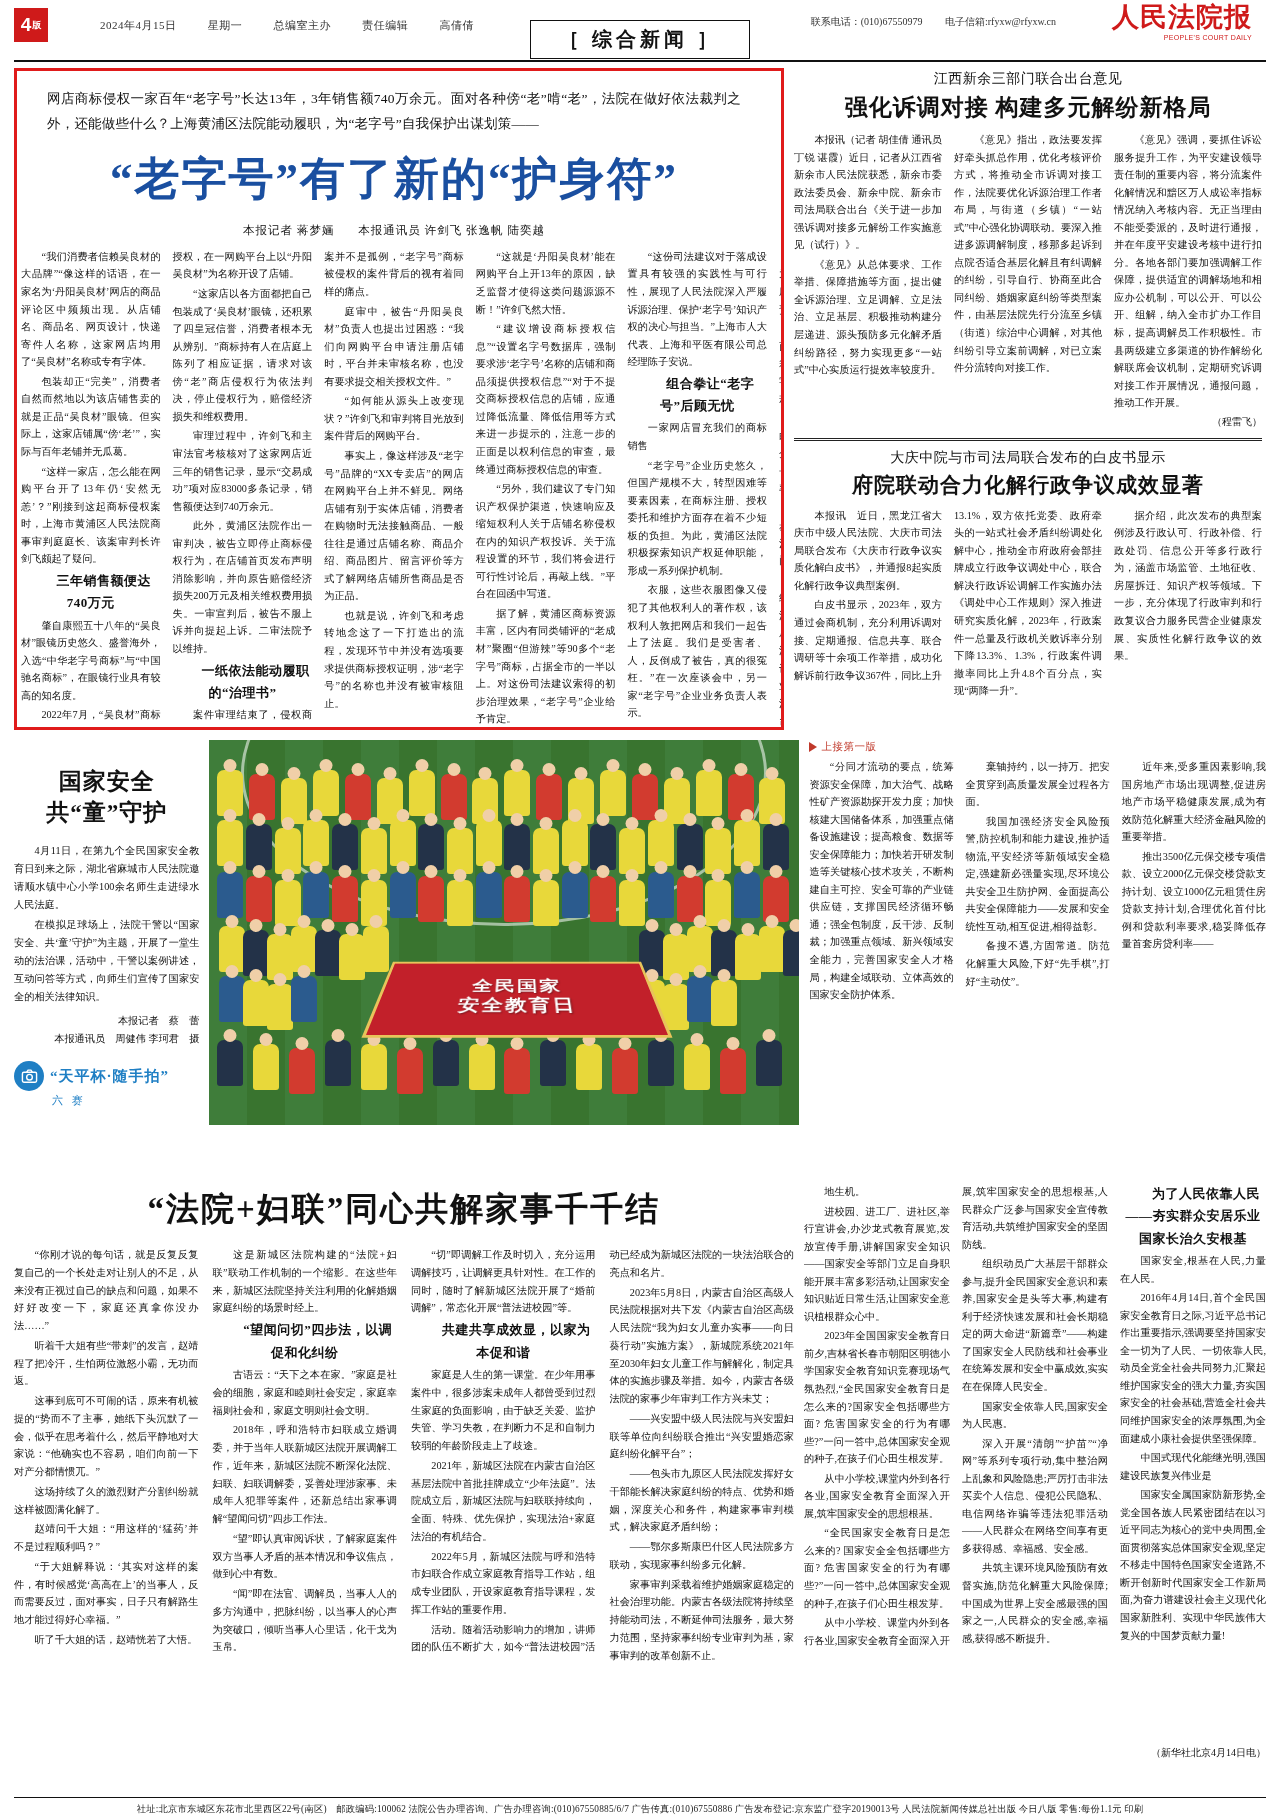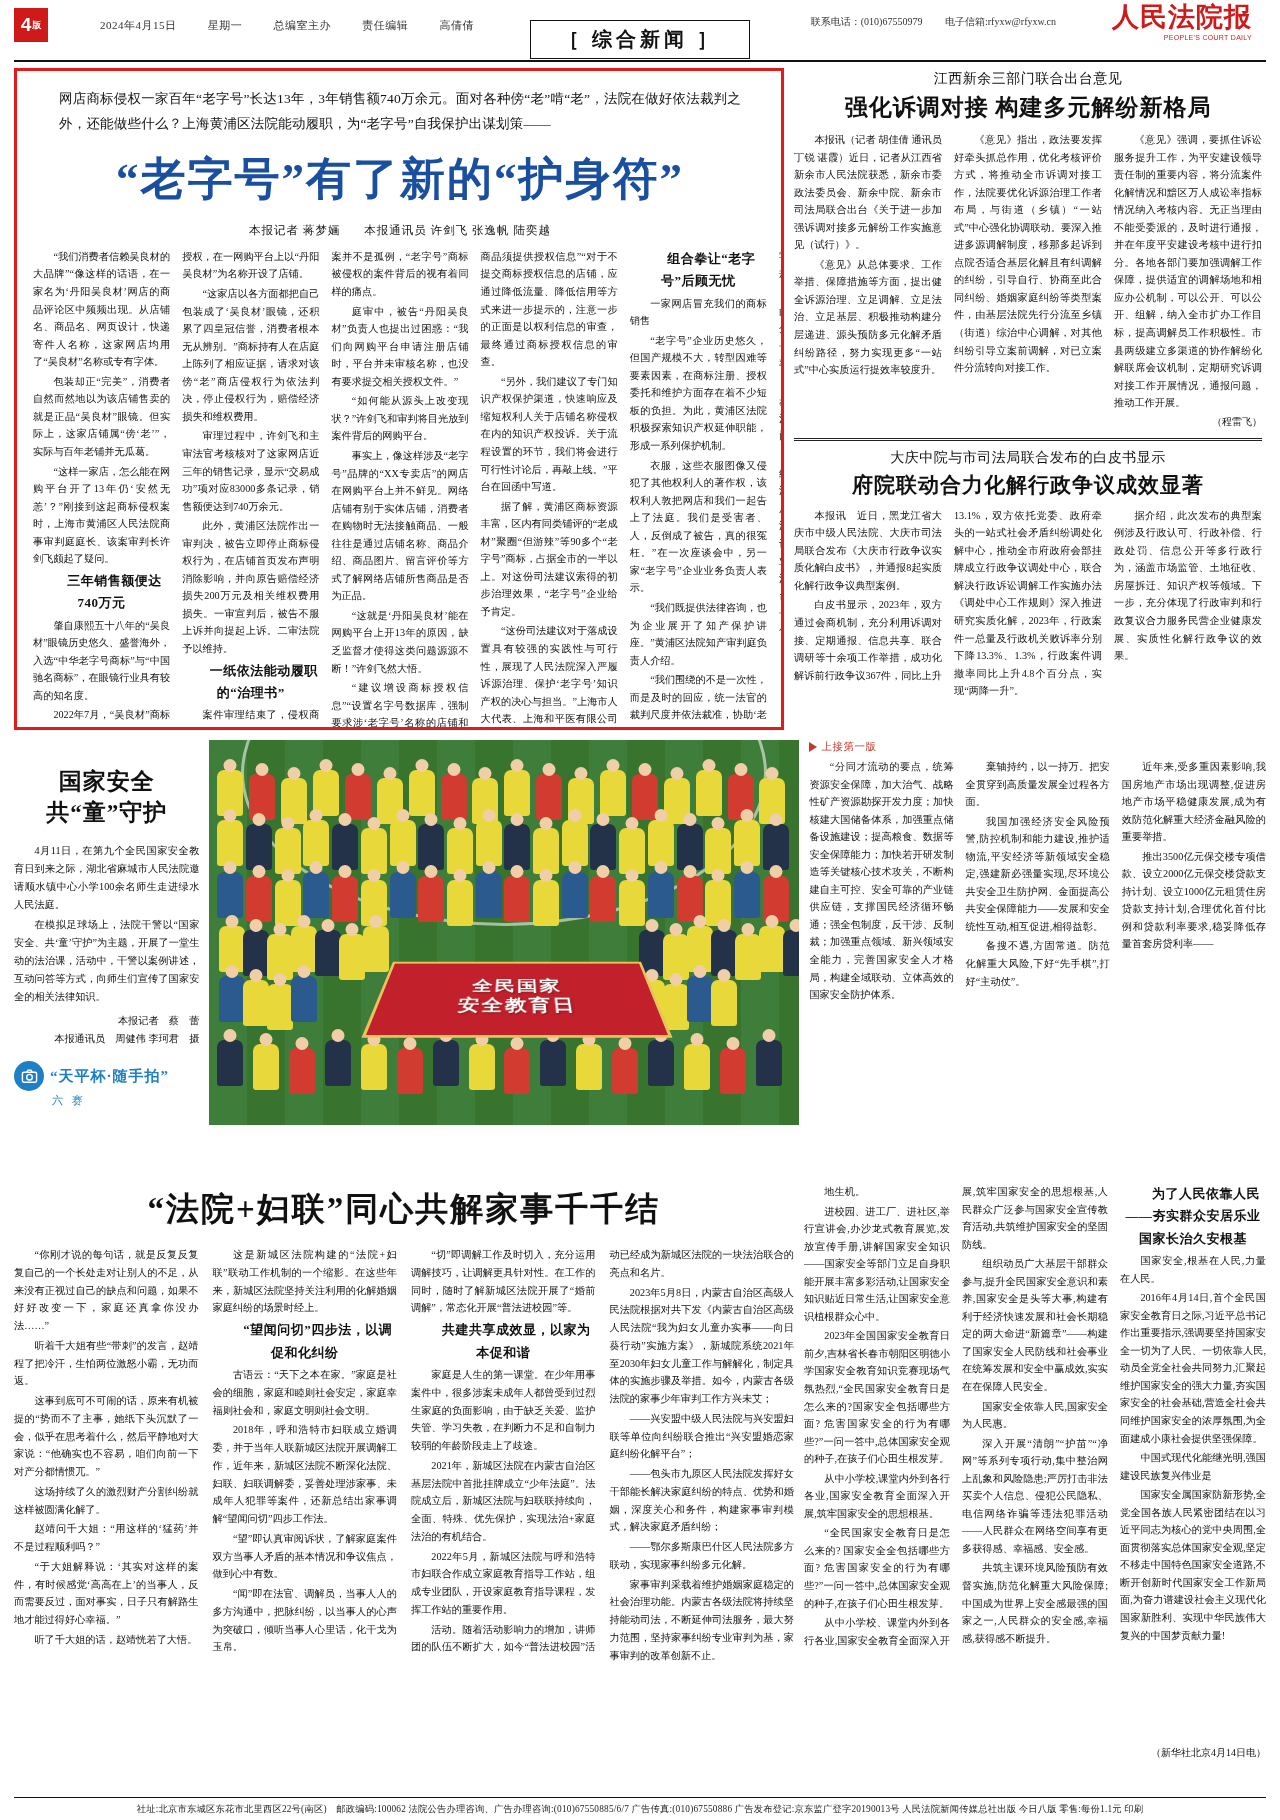--- a/index.html
+++ b/index.html
@@ -111,21 +111,21 @@
 
   
   .top-area {
     display: flex;
     gap: 10px;
   }
   .lead-box {
     width: 770px;
     border: 3px solid #e01b1b;
     box-sizing: border-box;
-    padding: 14px 14px 10px 16px;
+    padding: 14px 14px 10px 4px;
     height: 662px;
     overflow: hidden;
   }
   .right-col {
     width: 468px;
     box-sizing: border-box;
     height: 662px;
     overflow: hidden;
   }
 
@@ -423,20 +423,21 @@
           <p>肇自康熙五十八年的“吴良材”眼镜历史悠久、盛誉海外，入选“中华老字号商标”与“中国驰名商标”，在眼镜行业具有较高的知名度。</p>
           <p>2022年7月，“吴良材”商标持有人发现，丹阳某公司未经授权，在一网购平台上以“丹阳吴良材”为名称开设了店铺。</p>
           <p>“这家店以各方面都把自己包装成了‘吴良材’眼镜，还积累了四皇冠信誉，消费者根本无从辨别。”商标持有人在店庭上陈列了相应证据，请求对该傍“老”商店侵权行为依法判决，停止侵权行为，赔偿经济损失和维权费用。</p>
           <p>审理过程中，许剑飞和主审法官考核核对了这家网店近三年的销售记录，显示“交易成功”项对应83000多条记录，销售额便达到740万余元。</p>
           <p>此外，黄浦区法院作出一审判决，被告立即停止商标侵权行为，在店铺首页发布声明消除影响，并向原告赔偿经济损失200万元及相关维权费用损失。一审宣判后，被告不服上诉并向提起上诉。二审法院予以维持。</p>
           <p class="sub-head">一纸依法能动履职的“治理书”</p>
           <p>案件审理结束了，侵权商家什么时候了的？但吴良材一案并不是孤例，“老字号”商标被侵权的案件背后的视有着同样的痛点。</p>
           <p>庭审中，被告“丹阳吴良材”负责人也提出过困惑：“我们向网购平台申请注册店铺时，平台并未审核名称，也没有要求提交相关授权文件。”</p>
           <p>“如何能从源头上改变现状？”许剑飞和审判将目光放到案件背后的网购平台。</p>
           <p>事实上，像这样涉及“老字号”品牌的“XX专卖店”的网店在网购平台上并不鲜见。网络店铺有别于实体店铺，消费者在购物时无法接触商品、一般往往是通过店铺名称、商品介绍、商品图片、留言评价等方式了解网络店铺所售商品是否为正品。</p>
+          <p>也就是说，许剑飞和考虑转地念这了一下打造出的流程，发现环节中并没有选项要求提供商标授权证明，涉“老字号”的名称也并没有被审核阻止。</p>
           <p>“这就是‘丹阳吴良材’能在网购平台上开13年的原因，缺乏监督才使得这类问题源源不断！”许剑飞然大悟。</p>
           <p>“建议增设商标授权信息”“设置名字号数据库，强制要求涉‘老字号’名称的店铺和商品须提供授权信息”“对于不提交商标授权信息的店铺，应通过降低流量、降低信用等方式来进一步提示的，注意一步的正面是以权利信息的审查，最终通过商标授权信息的审查。</p>
           <p>“另外，我们建议了专门知识产权保护渠道，快速响应及缩短权利人关于店铺名称侵权在内的知识产权投诉。关于流程设置的环节，我们将会进行可行性讨论后，再敲上线。”平台在回函中写道。</p>
           <p>据了解，黄浦区商标资源丰富，区内有同类铺评的“老成材”聚圈“但游辣”等90多个“老字号”商标，占据全市的一半以上。对这份司法建议索得的初步治理效果，“老字号”企业给予肯定。</p>
           <p>“这份司法建议对于落成设置具有较强的实践性与可行性，展现了人民法院深入严履诉源治理、保护‘老字号’知识产权的决心与担当。”上海市人大代表、上海和平医有限公司总经理陈子安说。</p>
           <p class="sub-head">组合拳让“老字号”后顾无忧</p>
           <p>一家网店冒充我们的商标销售</p>
           <p>“老字号”企业历史悠久，但国产规模不大，转型因难等要素因素，在商标注册、授权委托和维护方面存在着不少短板的负担。为此，黄浦区法院积极探索知识产权延伸职能，形成一系列保护机制。</p>
           <p>衣服，这些衣服图像又侵犯了其他权利人的著作权，该权利人敦把网店和我们一起告上了法庭。我们是受害者、人，反倒成了被告，真的很冤枉。”在一次座谈会中，另一家“老字号”企业业务负责人表示。</p>
           <p>“我们既提供法律咨询，也为企业展开了知产保护讲座。”黄浦区法院知产审判庭负责人介绍。</p>

